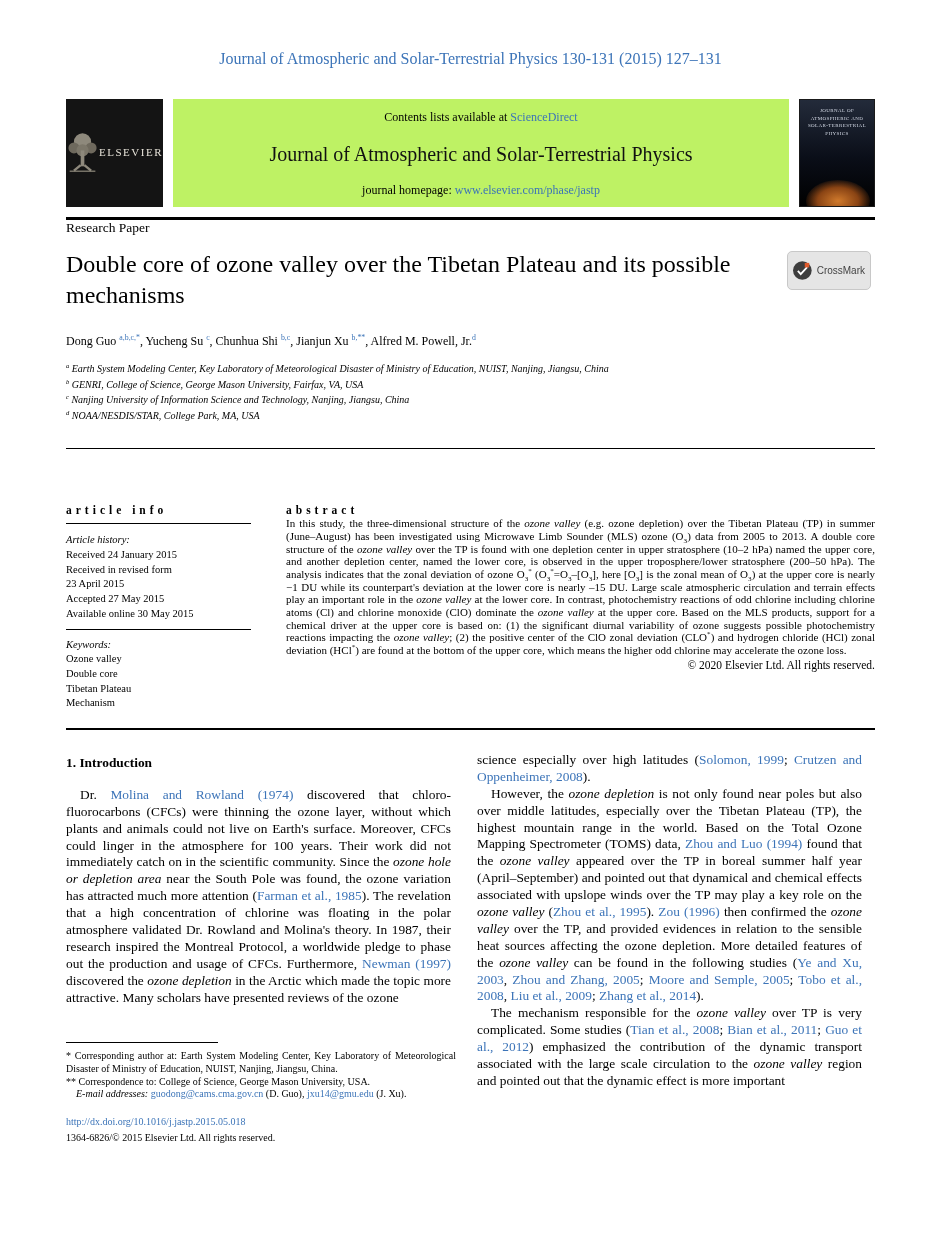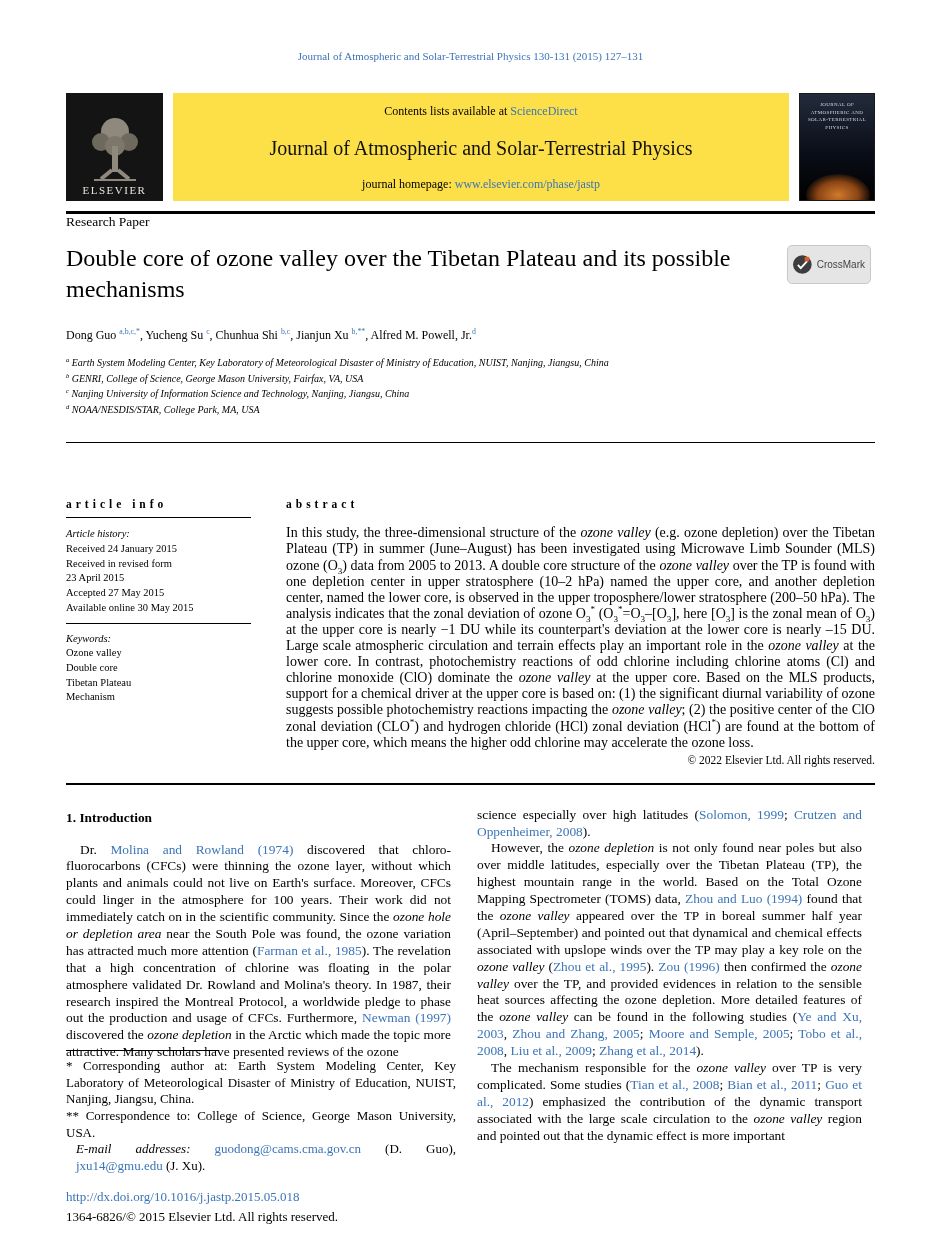--- a/index.html
+++ b/index.html
@@ -5,26 +5,26 @@
   * { margin:0; padding:0; box-sizing:border-box; }
   html,body { background:#888; }
   body { width:925px; margin:0 auto; font-family:"Liberation Serif", serif; color:#000; }
   .page { position:relative; width:925px; height:1234px; background:#fff; padding:0 50px 0 66px; overflow:hidden; }
 
   .it { font-style:italic; }
   .lk { color:#3c74b8; }
   .sup { vertical-align:super; font-size:0.65em; line-height:0; }
   .sub { vertical-align:sub; font-size:0.65em; line-height:0; }
 
-  .citation { padding-top:50px; text-align:center; font-size:11px; color:#3c74b8; }
+  .citation { padding-top:50px; text-align:center; font-size:16px; color:#3c74b8; }
 
   .masthead { margin-top:31px; display:flex; height:108px; }
-  .logo { width:97px; height:108px; background:#141414; display:flex; flex-direction:column; align-items:center; justify-content:flex-end; padding-bottom:5px; flex-shrink:0; }
+  .logo { width:97px; height:108px; background:#141414; display:flex; flex-direction:row; align-items:center; justify-content:flex-end; padding-bottom:5px; flex-shrink:0; }
   .logo-text { color:#e8e4da; font-size:11px; letter-spacing:1.5px; margin-top:2px; }
-  .mast-center { flex:1; background:#fde047; margin:0 10px; display:flex; flex-direction:column; align-items:center; justify-content:space-between; padding:11px 0 9px; }
+  .mast-center { flex:1; background:#bef264; margin:0 10px; display:flex; flex-direction:column; align-items:center; justify-content:space-between; padding:11px 0 9px; }
   .contents-line { font-size:12px; }
   .mast-title { font-size:20px; color:#111; }
   .homepage-line { font-size:12px; }
   .cover { width:76px; height:108px; background:linear-gradient(#232b3a 0%, #0a0e18 55%, #000 100%); position:relative; overflow:hidden; flex-shrink:0; border:1px solid #1a1a1a; }
   .cover-text { color:#d9dfeb; font-size:5px; line-height:1.5; text-align:center; padding:7px 5px 0; text-transform:uppercase; letter-spacing:0.4px; }
   .cover-globe { position:absolute; bottom:-16px; left:6px; width:64px; height:42px; border-radius:50%; background:radial-gradient(ellipse at center, #d07a2c 0%, #8a4414 45%, rgba(0,0,0,0) 75%); }
 
   .rule-thick { border-top:3px solid #000; margin-top:10px; }
   .research-paper { font-size:13.5px; }
 
@@ -37,30 +37,30 @@
   .affiliations { margin-top:12px; font-size:10px; font-style:italic; line-height:1.55; }
 
   .top-rule { border-top:1px solid #000; margin-top:25px; }
   .info-abs { display:flex; padding-top:12px; }
   .info-col { width:185px; flex-shrink:0; }
   .abs-col { flex:1; margin-left:35px; }
   .col-header { font-size:11.5px; font-weight:bold; letter-spacing:4px;margin-top:43px; }
   .header-rule { border-top:1px solid #000; margin:7px 0 9px; }
   .mid-rule { border-top:1px solid #000; margin:7px 0 8px; }
   .info-block { font-size:10.5px; line-height:1.4; }
-  .abs-text { margin-top:15px; font-size:14px; line-height:1.15; text-align:justify; }
+  .abs-text { margin-top:1px; font-size:11px; line-height:1.15; text-align:justify; }
   .abs-copyright { text-align:right; font-size:11.5px; margin-top:3px; }
   .bottom-rule { border-top:2px solid #000; margin-top:17px; }
 
   .body-cols { display:flex; gap:26px; margin-top:22px; }
   .col { width:385px; font-size:13.4px; line-height:1.26; text-align:justify; }
   .section-heading { font-size:13.4px; font-weight:bold; text-align:left; margin:3px 0 15px; }
   .ind { text-indent:14px; }
 
-  .footblock { position:absolute; left:66px; top:1042px; width:390px; font-size:13px; line-height:1.28;margin-top:8px; }
+  .footblock { position:absolute; left:66px; top:1042px; width:390px; font-size:10px; line-height:1.28; }
   .fn-rule { width:152px; border-top:1px solid #000; margin-bottom:7px; }
   .fn { text-align:justify; }
   .fn-email { margin-left:10px; }
   .doi-block { margin-top:15px; }
   .doi { color:#3c74b8; }
   .issn { margin-top:3px; }
 </style>
 </head>
 <body>
 
@@ -140,21 +140,21 @@
         <div class="it">Keywords:</div>
         <div>Ozone valley</div>
         <div>Double core</div>
         <div>Tibetan Plateau</div>
         <div>Mechanism</div>
       </div>
     </div>
     <div class="abs-col">
       <div class="col-header">abstract</div>
       <div class="abs-text"><span>In this study, the three-dimensional structure of the </span><span class="it">ozone valley</span><span> (e.g. ozone depletion) over the Tibetan Plateau (TP) in summer (June–August) has been investigated using Microwave Limb Sounder (MLS) ozone (O</span><span class="sub">3</span><span>) data from 2005 to 2013. A double core structure of the </span><span class="it">ozone valley</span><span> over the TP is found with one depletion center in upper stratosphere (10–2 hPa) named the upper core, and another depletion center, named the lower core, is observed in the upper troposphere/lower stratosphere (200–50 hPa). The analysis indicates that the zonal deviation of ozone O</span><span class="sub">3</span><span class="sup">*</span><span> (O</span><span class="sub">3</span><span class="sup">*</span><span>=O</span><span class="sub">3</span><span>–[O</span><span class="sub">3</span><span>], here [O</span><span class="sub">3</span><span>] is the zonal mean of O</span><span class="sub">3</span><span>) at the upper core is nearly −1 DU while its counterpart's deviation at the lower core is nearly –15 DU. Large scale atmospheric circulation and terrain effects play an important role in the </span><span class="it">ozone valley</span><span> at the lower core. In contrast, photochemistry reactions of odd chlorine including chlorine atoms (Cl) and chlorine monoxide (ClO) dominate the </span><span class="it">ozone valley</span><span> at the upper core. Based on the MLS products, support for a chemical driver at the upper core is based on: (1) the significant diurnal variability of ozone suggests possible photochemistry reactions impacting the </span><span class="it">ozone valley</span><span>; (2) the positive center of the ClO zonal deviation (CLO</span><span class="sup">*</span><span>) and hydrogen chloride (HCl) zonal deviation (HCl</span><span class="sup">*</span><span>) are found at the bottom of the upper core, which means the higher odd chlorine may accelerate the ozone loss.</span></div>
-      <div class="abs-copyright">© 2022 Elsevier Ltd. All rights reserved.</div>
+      <div class="abs-copyright">© 2020 Elsevier Ltd. All rights reserved.</div>
     </div>
   </div>
 
   <div class="bottom-rule"></div>
 
   <div class="body-cols">
     <div class="col">
       <div class="section-heading">1. Introduction</div>
       <p class="ind"><span>Dr. </span><span class="lk">Molina and Rowland (1974)</span><span> discovered that chloro-fluorocarbons (CFCs) were thinning the ozone layer, without which plants and animals could not live on Earth's surface. Moreover, CFCs could linger in the atmosphere for 100 years. Their work did not immediately catch on in the scientific community. Since the </span><span class="it">ozone hole or depletion area</span><span> near the South Pole was found, the ozone variation has attracted much more attention (</span><span class="lk">Farman et al., 1985</span><span>). The revelation that a high concentration of chlorine was floating in the polar atmosphere validated Dr. Rowland and Molina's theory. In 1987, their research inspired the Montreal Protocol, a worldwide pledge to phase out the production and usage of CFCs. Furthermore, </span><span class="lk">Newman (1997)</span><span> discovered the </span><span class="it">ozone depletion</span><span> in the Arctic which made the topic more attractive. Many scholars have presented reviews of the ozone</span></p>
     </div>

